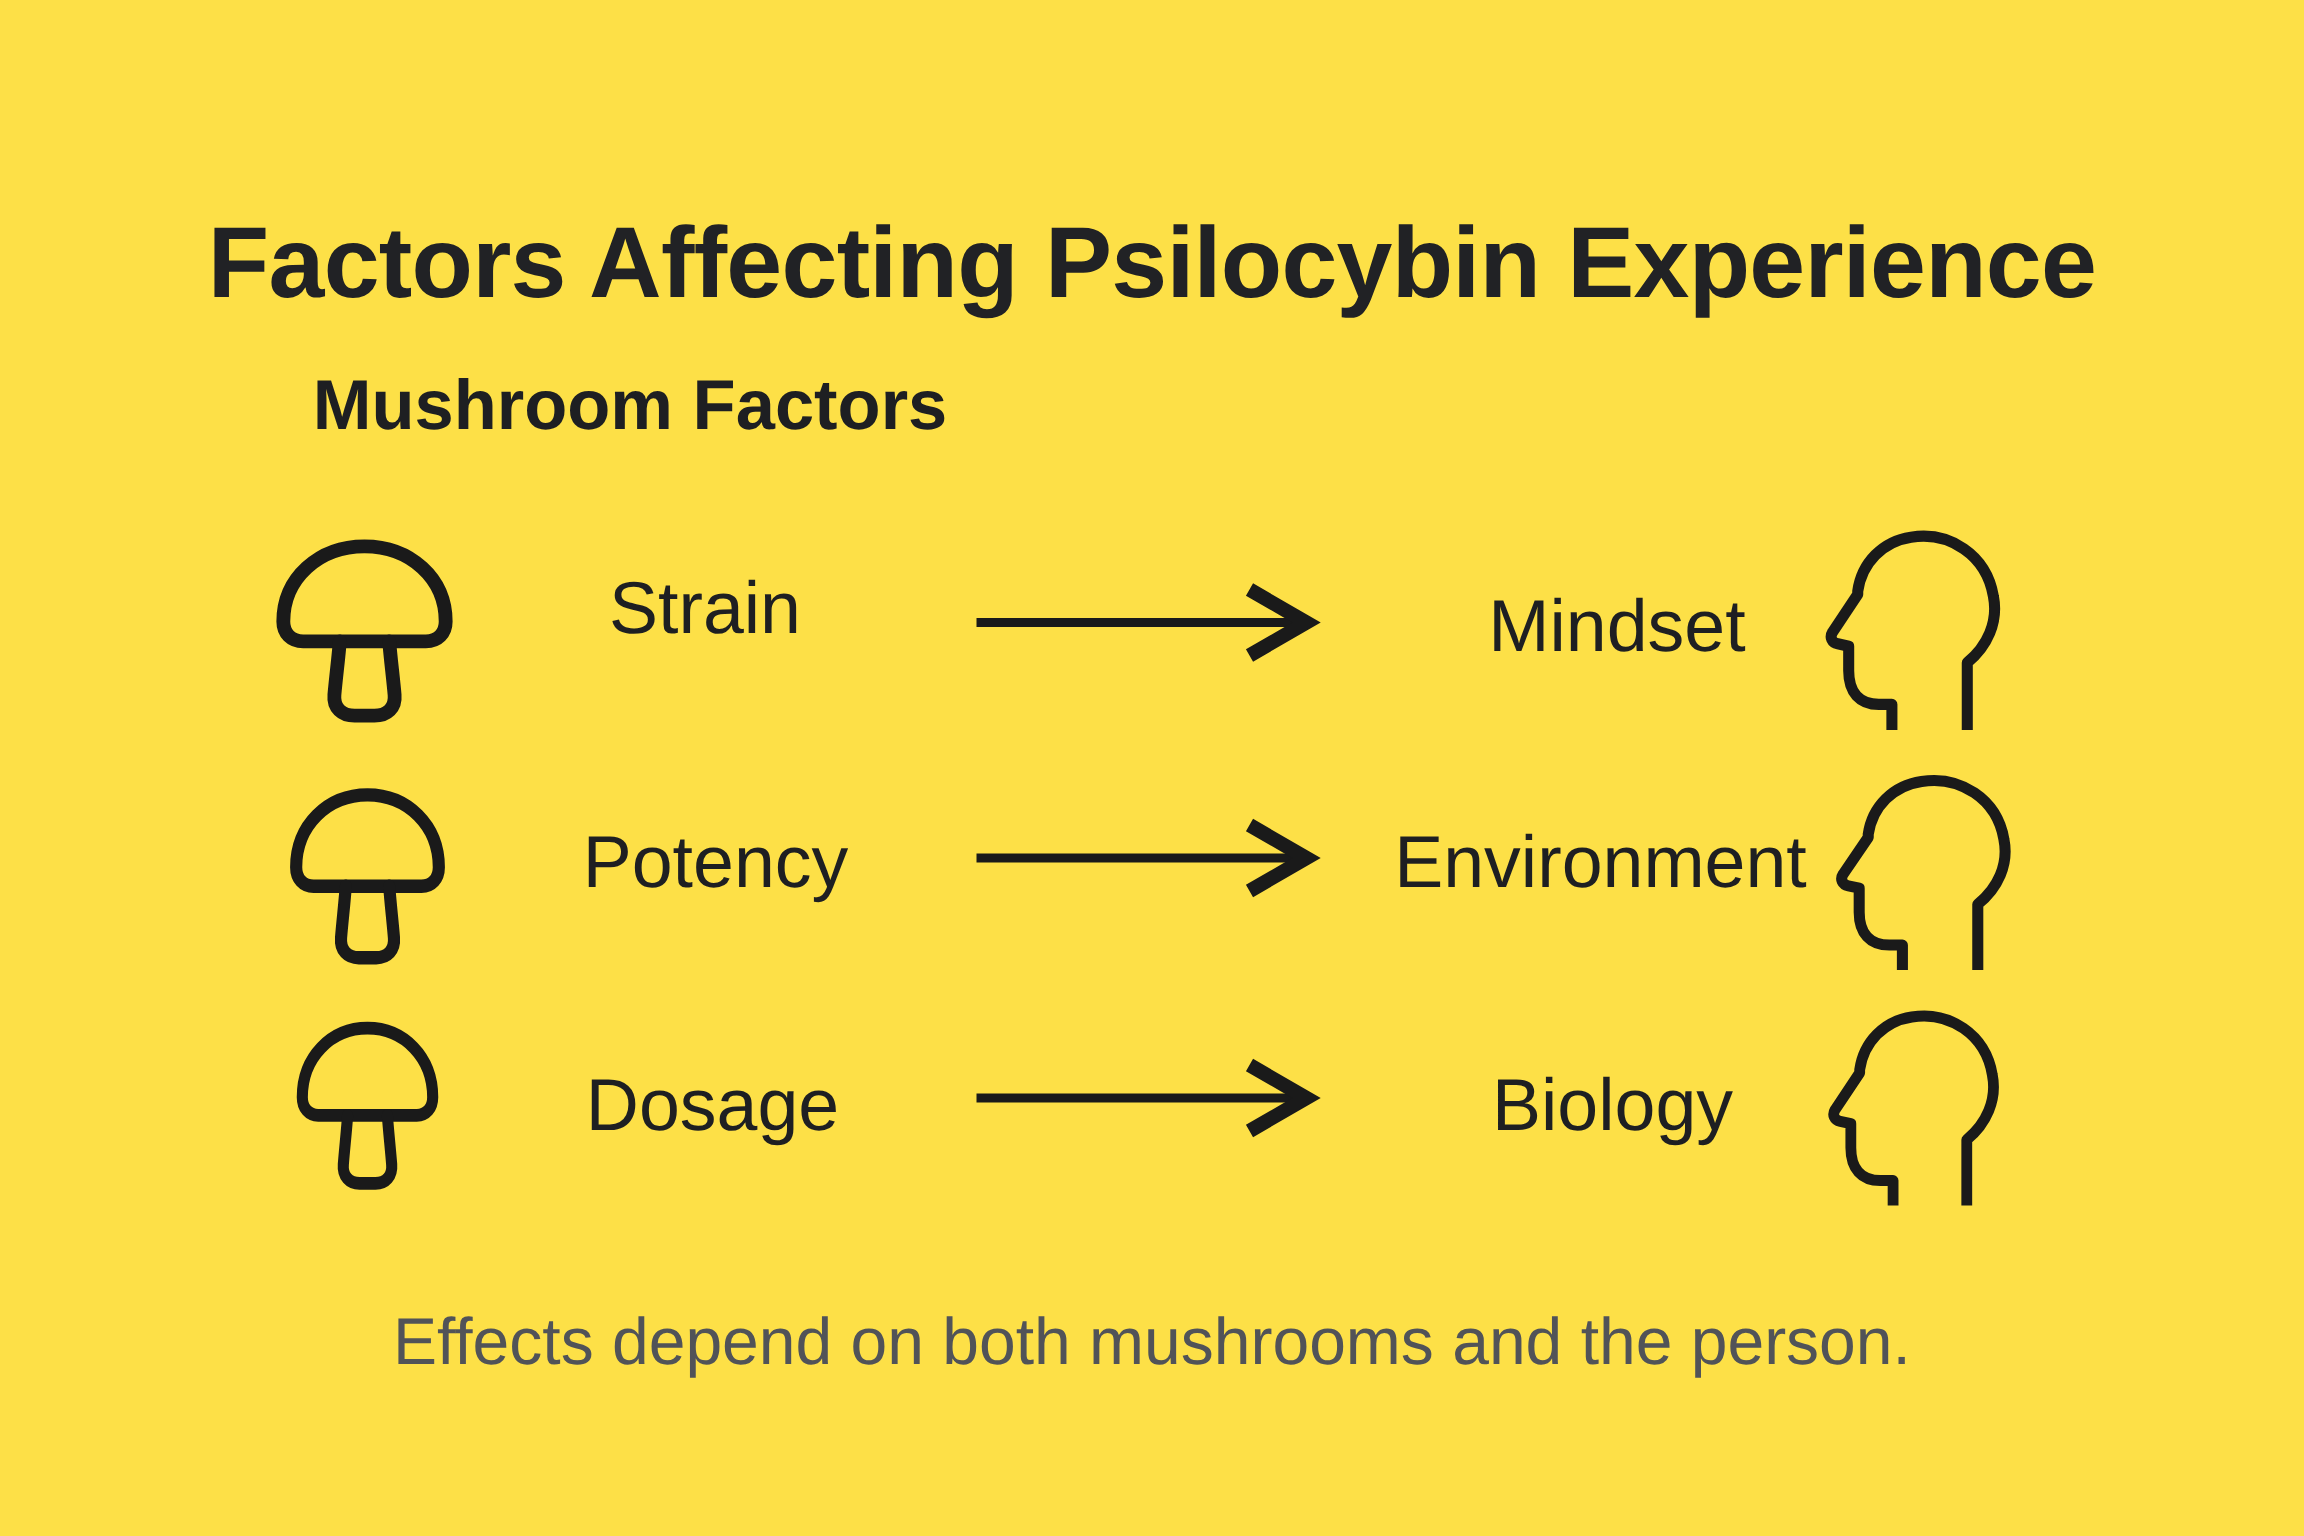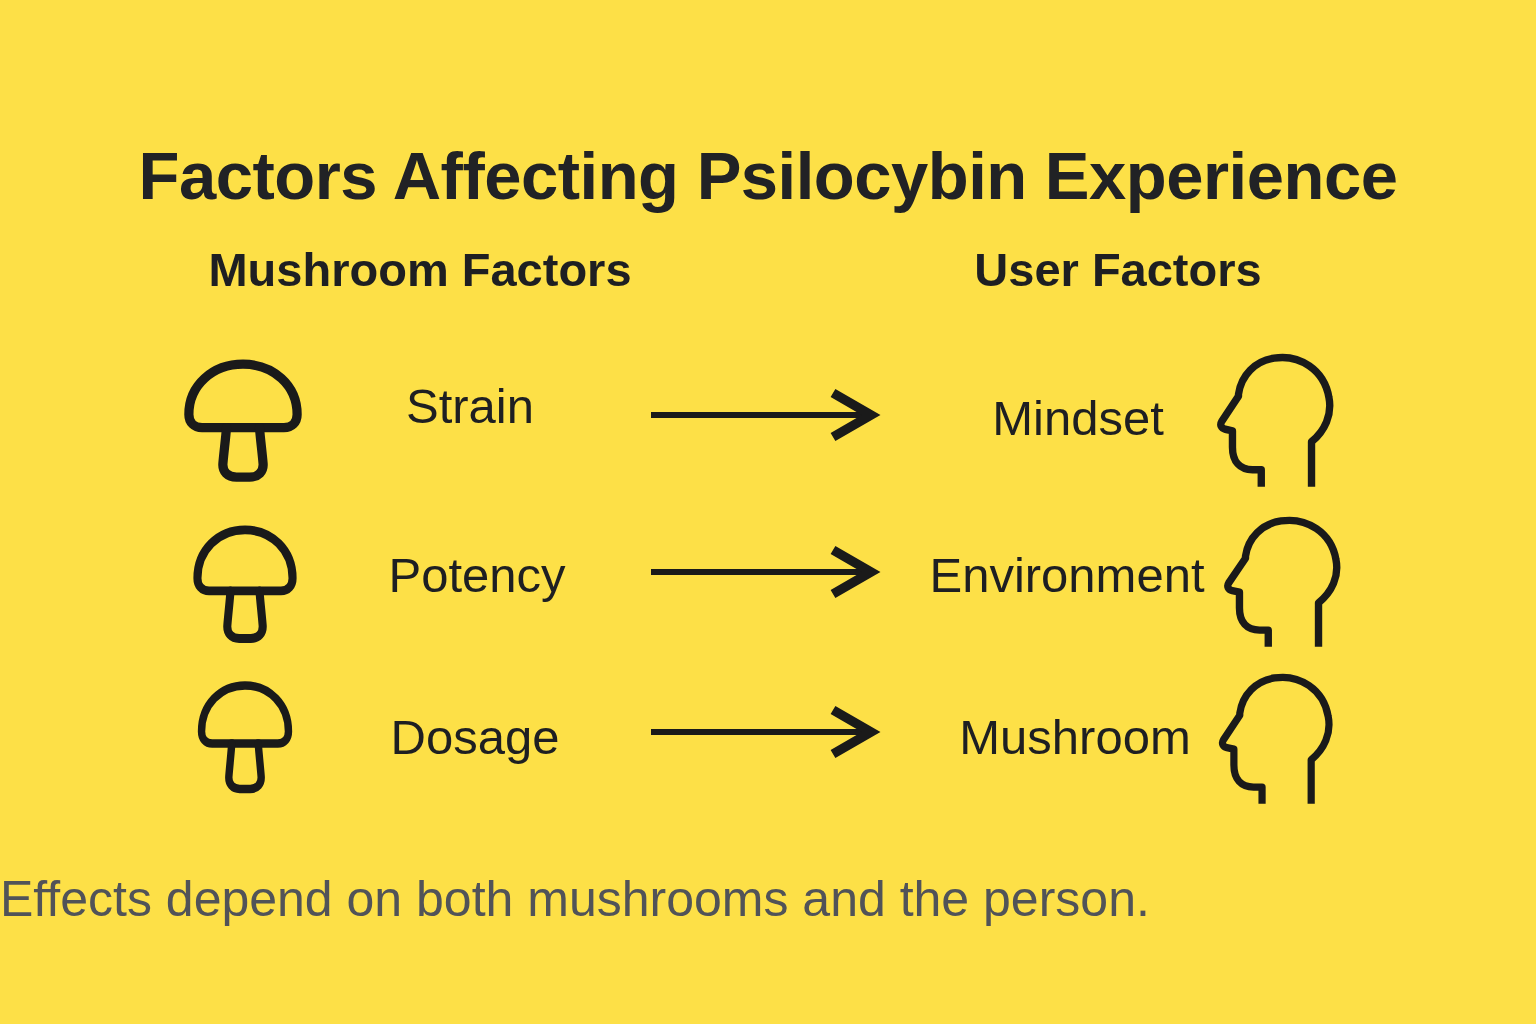--- a/index.html
+++ b/index.html
@@ -45,21 +45,22 @@
     line-height: 60px;
     color: #1E1F22;
     white-space: nowrap;
   }
   .icon-svg { position: absolute; display: block; }
   .footer {
     position: absolute;
     top: 870px;
     left: 0;
     width: 1536px;
-    font-size: 50px;
+    text-align: center;
+    font-size: 44px;
     font-weight: 400;
     color: #515358;
   }
 
   
   .mush-1  { left: 177px;  top: 355px; }
   .lbl-l1  { left: 320px;  top: 376px; width: 300px; }
   .arrow-1 { left: 650px;  top: 387px; }
   .lbl-r1  { left: 928px;  top: 388px; width: 300px; }
   .head-1  { left: 1207px; top: 352px; }
@@ -79,21 +80,20 @@
   .head-3  { left: 1209px; top: 672px; }
 </style>
 </head>
 <body>
 
 <div class="canvas">
 
   <h1 class="title">Factors Affecting Psilocybin Experience</h1>
 
   <div class="col-header left">Mushroom Factors</div>
-  <div class="col-header right">User Factors</div>
 
   <svg class="icon-svg mush-1" width="132" height="132" viewBox="0 0 100 100" preserveAspectRatio="none">
     <g fill="none" stroke="#1A1A1A" stroke-width="7" stroke-linejoin="round" stroke-linecap="round">
       <path d="M 9 45 C 9 23 27 7 50 7 C 73 7 91 23 91 45 C 91 51 87 55 81 55 L 19 55 C 13 55 9 51 9 45 Z"></path>
       <path d="M 37.5 55 C 37 62 35.5 74 34.8 82 C 34.2 88.5 38.5 92.5 45 92.5 L 55 92.5 C 61.5 92.5 65.8 88.5 65.2 82 C 64.5 74 63 62 62.5 55"></path>
     </g>
   </svg>
   <div class="row-label lbl-l1">Strain</div>
   <svg class="icon-svg arrow-1" width="236" height="56" viewBox="0 0 236 56">
     <line x1="1" y1="28" x2="220" y2="28" stroke="#1A1A1A" stroke-width="6"></line>
@@ -124,20 +124,20 @@
     <g fill="none" stroke="#1A1A1A" stroke-width="7" stroke-linejoin="round" stroke-linecap="round">
       <path d="M 9 45 C 9 23 27 7 50 7 C 73 7 91 23 91 45 C 91 51 87 55 81 55 L 19 55 C 13 55 9 51 9 45 Z"></path>
       <path d="M 37.5 55 C 37 62 35.5 74 34.8 82 C 34.2 88.5 38.5 92.5 45 92.5 L 55 92.5 C 61.5 92.5 65.8 88.5 65.2 82 C 64.5 74 63 62 62.5 55"></path>
     </g>
   </svg>
   <div class="row-label lbl-l3">Dosage</div>
   <svg class="icon-svg arrow-3" width="236" height="56" viewBox="0 0 236 56">
     <line x1="1" y1="28" x2="220" y2="28" stroke="#1A1A1A" stroke-width="6"></line>
     <path d="M 183 6 L 221 28 L 183 50" fill="none" stroke="#1A1A1A" stroke-width="9.5"></path>
   </svg>
-  <div class="row-label lbl-r3">Mushroom</div>
+  <div class="row-label lbl-r3">Biology</div>
   <svg class="icon-svg head-3" width="131" height="133" viewBox="0 0 100 100" preserveAspectRatio="none">
     <path d="M 78 99 L 78 66 C 88 58 93.5 46 91 33.5 C 87.5 13 69 1.5 50 4.5 C 36 6.5 25.5 17 23.5 31 L 23.5 32.5 L 11 51 C 9.4 53.6 10.6 56.2 13.6 56.8 L 19 58 L 19 70 C 19 80.5 24.5 86.5 34 86.5 L 40.5 86.5 L 40.5 99" fill="none" stroke="#1A1A1A" stroke-width="5.5" stroke-linejoin="round"></path>
   </svg>
 
   <div class="footer">Effects depend on both mushrooms and the person.</div>
 
 </div>
 
 </body></html>

